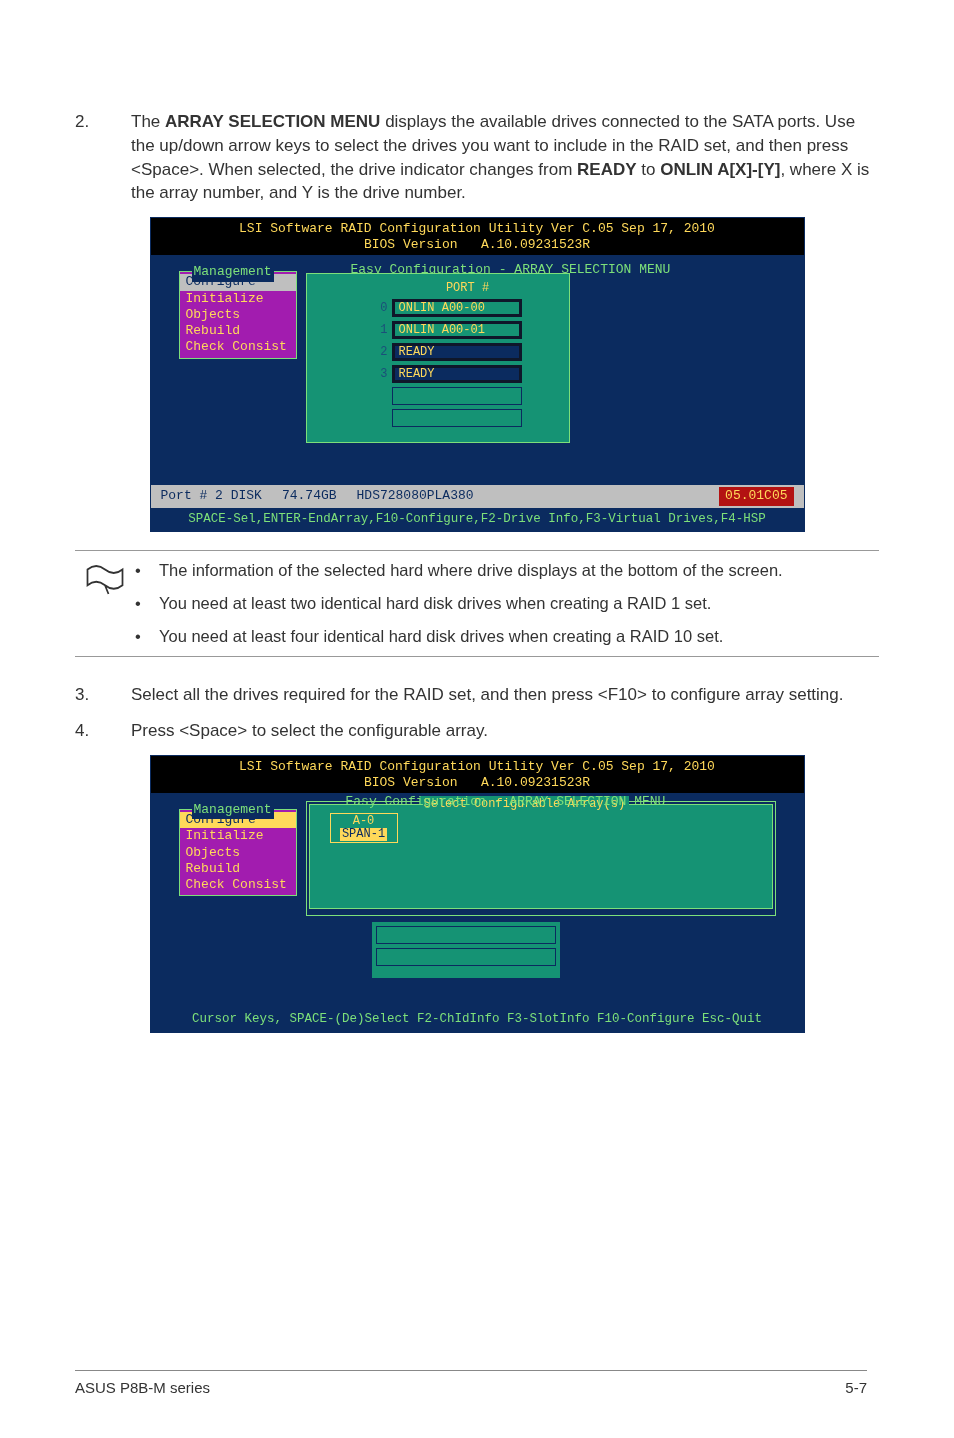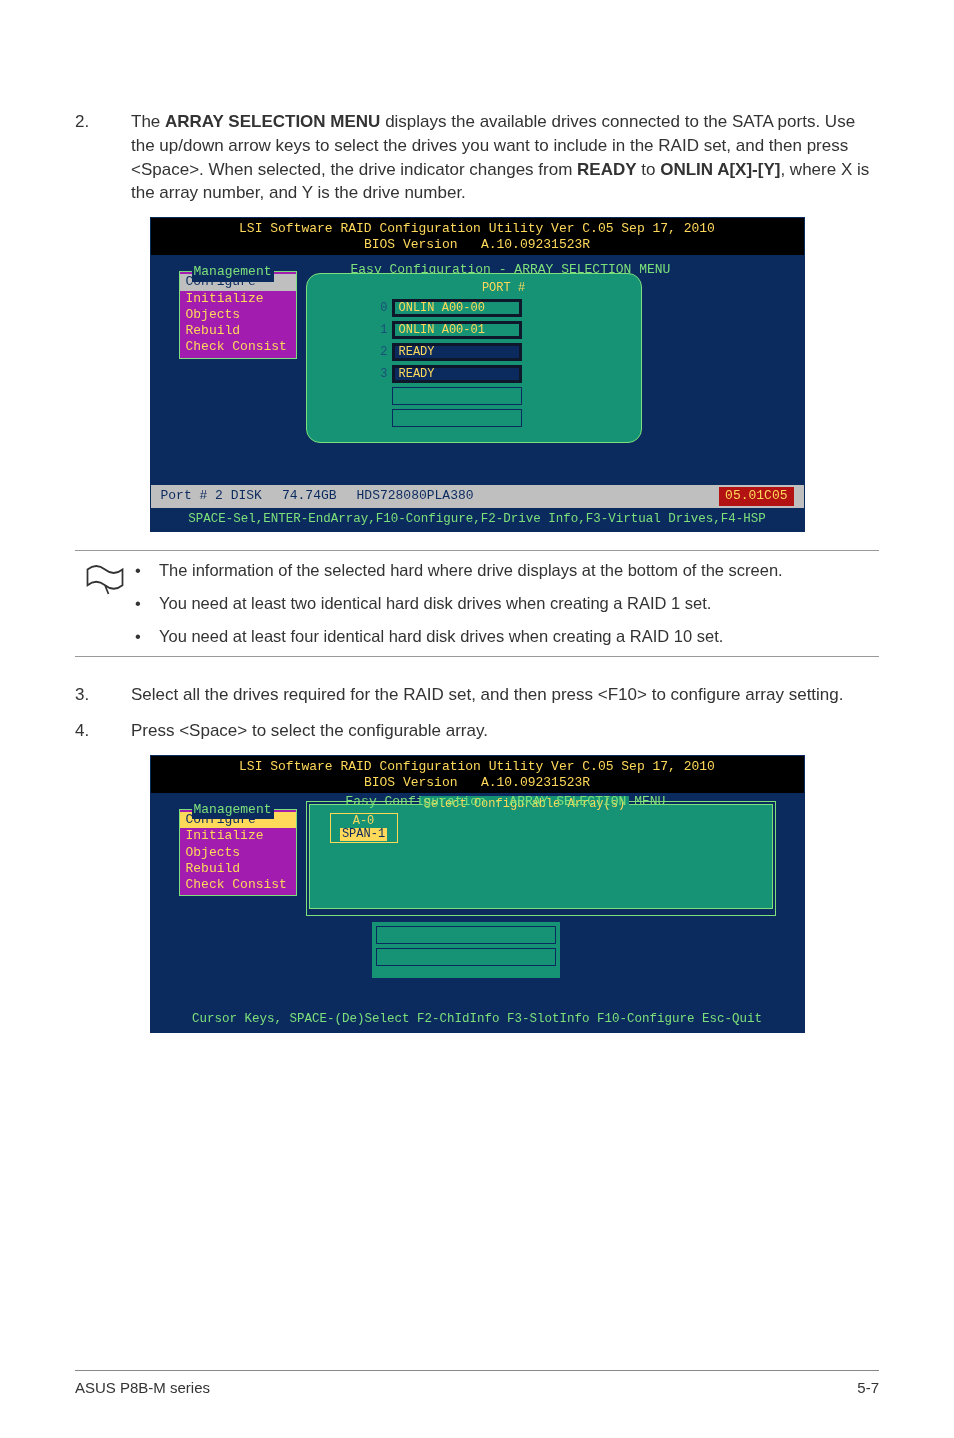--- a/index.html
+++ b/index.html
@@ -130,21 +130,21 @@
     padding: 8px 0;
   }
   .note-icon { width: 60px; display: flex; align-items: flex-start; justify-content: center; padding-top: 4px; }
   .note-icon svg { width: 42px; height: 34px; }
   .note-body { flex: 1; font-size: 16.5px; }
   .note-body .bul { display: flex; margin-bottom: 10px; }
   .note-body .bul .dot { width: 24px; }
   .page-footer {
     position: absolute;
     bottom: 40px;
-    left: 75px; right: 75px;
+    left: 75px; right: 87px;
     border-top: 1px solid #888;
     padding-top: 6px;
     display: flex;
     justify-content: space-between;
     font-size: 15px;
     color: #333;
   }
   .bios-main.small { height: 215px; }
   .inner-panel.big { top: 6px; }
   .mgmt-box.ontop { z-index: 5; }
@@ -166,21 +166,21 @@
   <div class="bios-main">
     <div class="easy-label">Easy Configuration - ARRAY SELECTION MENU</div>
     <div class="mgmt-box">
       <div class="mgmt-title">Management</div>
       <div class="mgmt-item sel">Configure</div>
       <div class="mgmt-item">Initialize</div>
       <div class="mgmt-item">Objects</div>
       <div class="mgmt-item">Rebuild</div>
       <div class="mgmt-item">Check Consist</div>
     </div>
-    <div class="inner-panel" style="left:155px; width:336px; right:auto; top:18px; height:170px;border-radius:14px;">
+    <div class="inner-panel" style="left:155px; width:264px; right:auto; top:18px; height:170px;">
       <div class="port-head">PORT #</div>
       <div style="margin-left:55px;">
         <div class="drive-row">
             <div class="drive-idx">0</div>
             <div class="drive-cell">ONLIN A00-00</div>
           </div>
         <div class="drive-row">
             <div class="drive-idx">1</div>
             <div class="drive-cell">ONLIN A00-01</div>
           </div>

